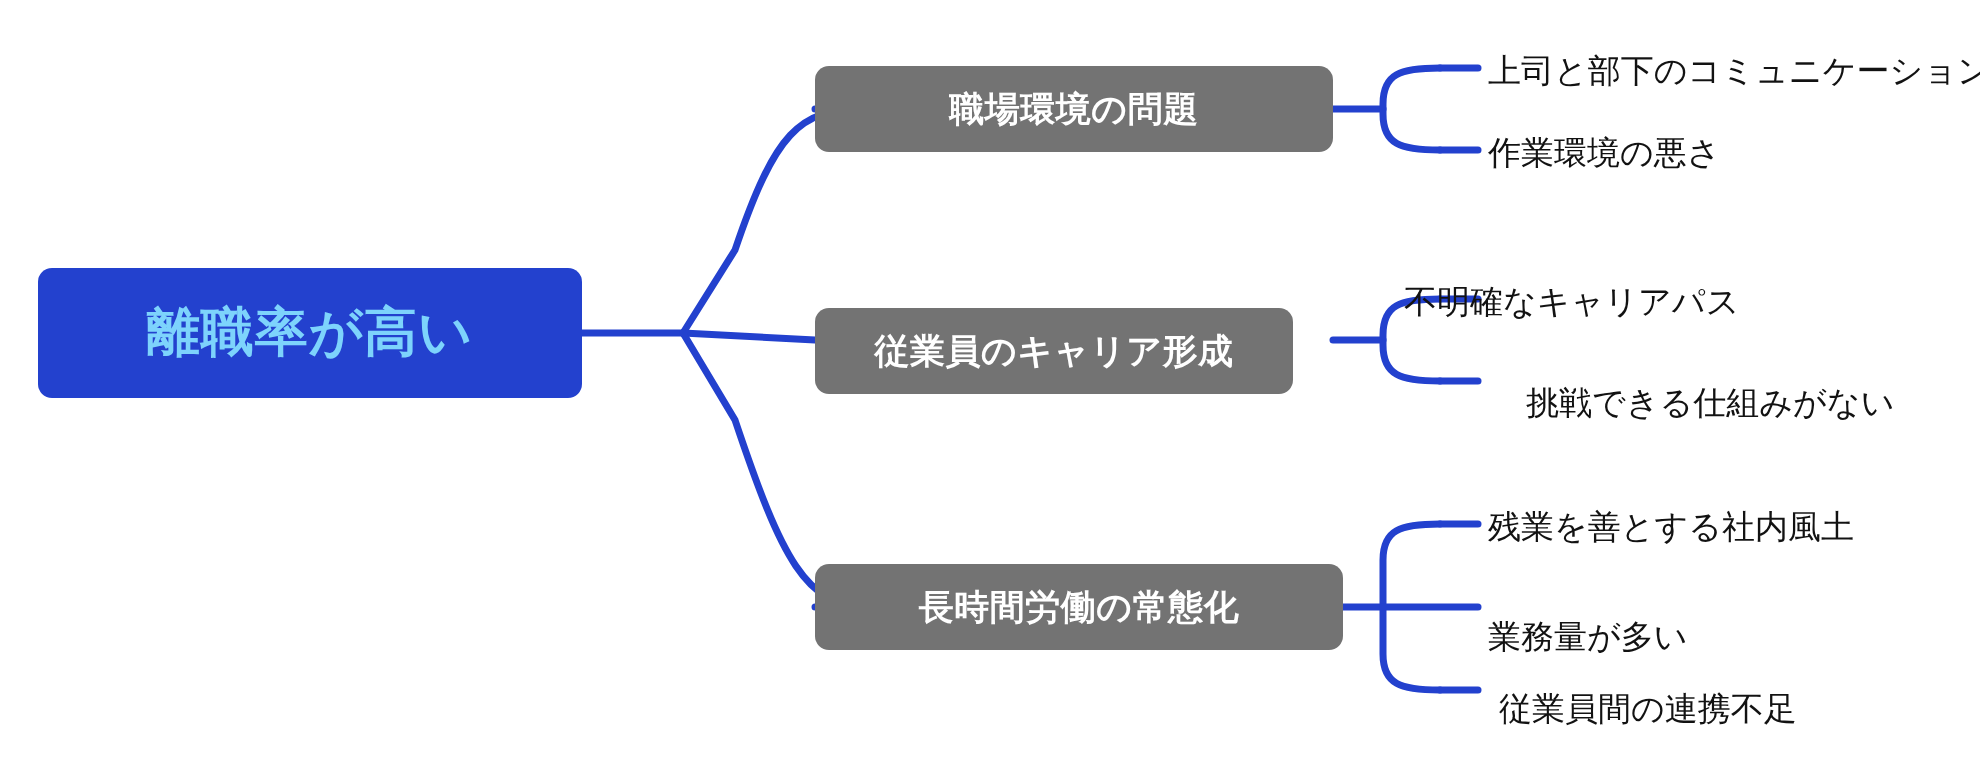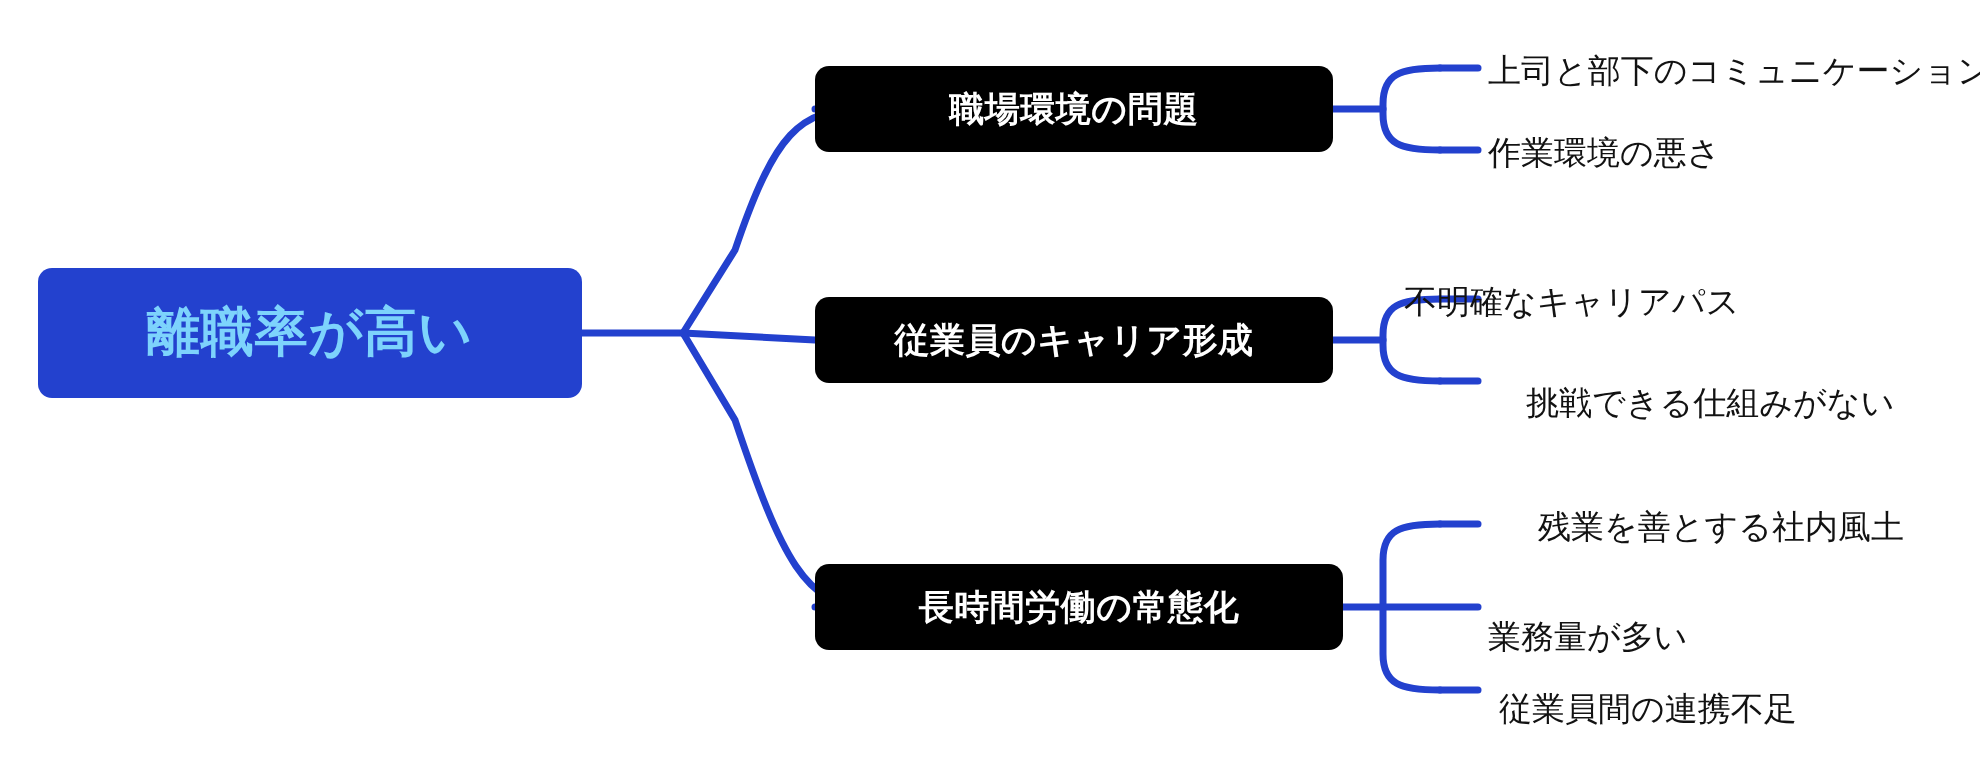--- a/index.html
+++ b/index.html
@@ -41,33 +41,33 @@
     border-radius: 14px;
   }
   .node-root .node-label {
     color: #7dd3fc;
     font-size: 53px;
     font-weight: 700;
     letter-spacing: 1px;
     white-space: nowrap;
   }
   .node-branch {
-    background: #000000;
+    background: #737373;
     border-radius: 14px;
     height: 86px;
   }
   .node-branch .node-label {
     color: #ffffff;
     font-size: 35px;
     font-weight: 700;
     letter-spacing: 0.5px;
     white-space: nowrap;
   }
   .node-branch-0 { left: 815px; top: 66px;  width: 518px; }
-  .node-branch-1 { left: 815px; top: 297px; width: 518px; }
+  .node-branch-1 { left: 815px; top: 308px; width: 478px; }
   .node-branch-2 { left: 815px; top: 564px; width: 528px; }
 
   .leaf {
     position: absolute;
     color: #121212;
     font-size: 33px;
     font-weight: 400;
     white-space: nowrap;
     line-height: 1;
   }
@@ -119,17 +119,17 @@
   <div class="node node-branch node-branch-2">
     <span class="node-label">長時間労働の常態化</span>
   </div>
 
   <div class="leaf" style="left:1488px; top:54px;">上司と部下のコミュニケーション不足</div>
   <div class="leaf" style="left:1488px; top:136px;">作業環境の悪さ</div>
 
   <div class="leaf" style="left:1404px; top:285px;">不明確なキャリアパス</div>
   <div class="leaf" style="left:1488px; top:386px;margin-left:38px;">挑戦できる仕組みがない</div>
 
-  <div class="leaf" style="left:1538px; top:510px;">残業を善とする社内風土</div>
+  <div class="leaf" style="left:1488px; top:510px;">残業を善とする社内風土</div>
   <div class="leaf" style="left:1488px; top:593px;margin-top:27px;">業務量が多い</div>
   <div class="leaf" style="left:1488px; top:692px;margin-left:11px;">従業員間の連携不足</div>
 
 </div>
 
 </body></html>

